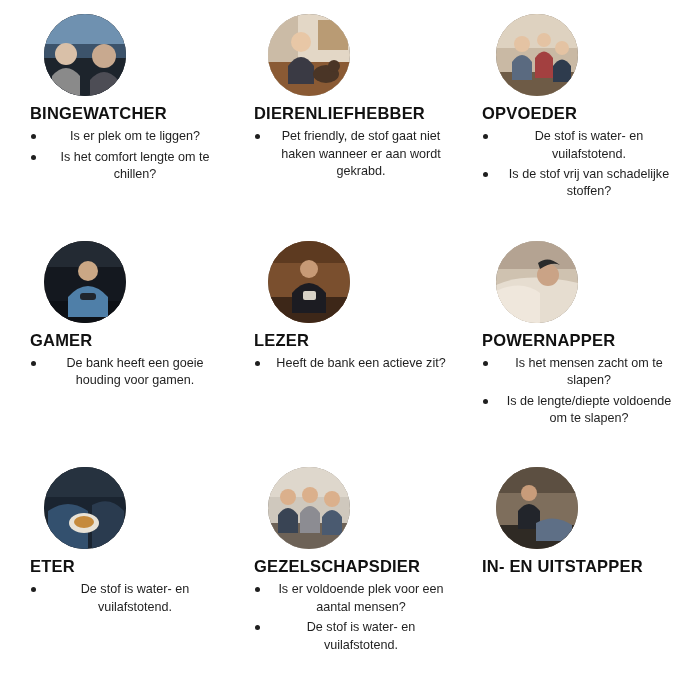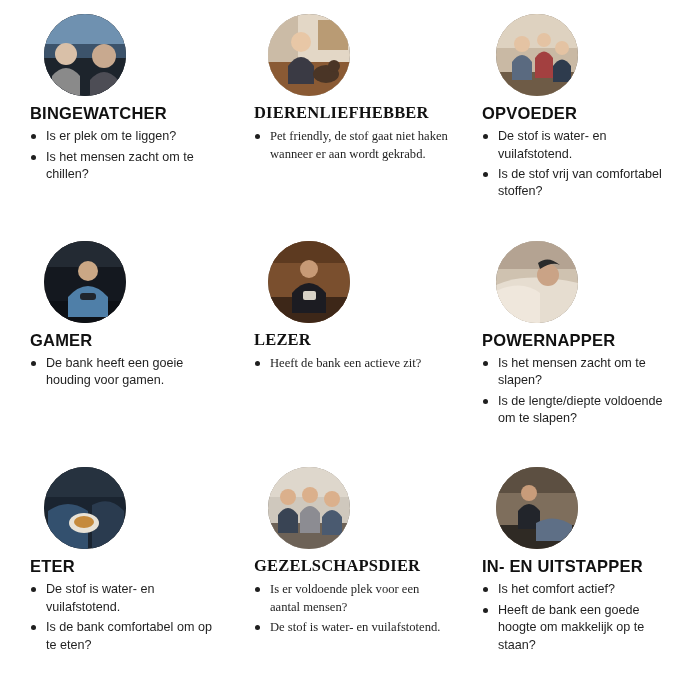--- a/index.html
+++ b/index.html
@@ -23,21 +23,21 @@
     box-sizing: border-box;
     padding: 14px 6px 6px 6px;
   }
   .card {
     box-sizing: border-box;
     padding: 0 10px 0 24px;
     display: flex;
     flex-direction: column;
     align-items: flex-start;
   }
-  .card.col2 { padding-left: 20px; font-family: Liberation Serif, serif; }
+  .card.col2 { padding-left: 20px; }
   .card.col3 { padding-left: 20px; }
 
   .photo {
     width: 82px;
     height: 82px;
     border-radius: 50%;
     overflow: hidden;
     margin: 0 0 8px 14px;
     position: relative;
     background: #6b6257;
@@ -59,20 +59,21 @@
     padding: 0;
     width: 100%;
   }
   ul.bullets li {
     position: relative;
     padding-left: 16px;
     margin-bottom: 3px;
     font-size: 12.6px;
     line-height: 1.38;
     color: #1f1f1f;
+    text-align: center;
   }
   ul.bullets li::before {
     content: "";
     position: absolute;
     left: 1px;
     top: 6px;
     width: 5px;
     height: 5px;
     border-radius: 50%;
     background: #1f1f1f;
@@ -92,21 +93,21 @@
         <rect x="0" y="44" width="82" height="38" fill="#1d242c"></rect>
         <circle cx="22" cy="40" r="11" fill="#d9c0a8"></circle>
         <path d="M8 62 Q22 46 36 62 L36 82 L8 82 Z" fill="#8a8a8a"></path>
         <circle cx="60" cy="42" r="12" fill="#c8a98f"></circle>
         <path d="M46 66 Q60 50 74 66 L74 82 L46 82 Z" fill="#4d4d55"></path>
       </svg>
     </div>
     <div class="title">BINGEWATCHER</div>
     <ul class="bullets">
       <li>Is er plek om te liggen?</li>
-      <li>Is het mensen zacht om te chillen?</li>
+      <li>Is het comfort lengte om te chillen?</li>
     </ul>
   </div>
 
   <div class="card col2">
     <div class="photo">
       <svg viewBox="0 0 82 82" preserveAspectRatio="xMidYMid slice" aria-hidden="true">
         <rect x="0" y="0" width="82" height="82" fill="#e3d7c6"></rect>
         <rect x="0" y="0" width="30" height="82" fill="#cbbba6"></rect>
         <rect x="50" y="6" width="30" height="30" fill="#b99b74"></rect>
         <rect x="0" y="48" width="82" height="34" fill="#8a5a34"></rect>
@@ -132,21 +133,21 @@
         <path d="M16 48 Q26 34 36 48 L36 66 L16 66 Z" fill="#5a6a80"></path>
         <circle cx="48" cy="26" r="7" fill="#e4c3a3"></circle>
         <path d="M39 44 Q48 31 57 44 L57 64 L39 64 Z" fill="#a34040"></path>
         <circle cx="66" cy="34" r="7" fill="#e4c3a3"></circle>
         <path d="M57 52 Q66 39 75 52 L75 68 L57 68 Z" fill="#2e3b4d"></path>
       </svg>
     </div>
     <div class="title">OPVOEDER</div>
     <ul class="bullets">
       <li>De stof is water- en vuilafstotend.</li>
-      <li>Is de stof vrij van comfortabel stoffen?</li>
+      <li>Is de stof vrij van schadelijke stoffen?</li>
     </ul>
   </div>
 
   <div class="card col1">
     <div class="photo">
       <svg viewBox="0 0 82 82" preserveAspectRatio="xMidYMid slice" aria-hidden="true">
         <rect x="0" y="0" width="82" height="82" fill="#14181f"></rect>
         <rect x="0" y="0" width="82" height="26" fill="#232a33"></rect>
         <rect x="0" y="60" width="82" height="22" fill="#0d1015"></rect>
         <circle cx="44" cy="30" r="10" fill="#caa785"></circle>
@@ -202,21 +203,20 @@
         <rect x="0" y="0" width="82" height="30" fill="#26323f"></rect>
         <path d="M4 44 Q24 30 44 44 L44 82 L4 82 Z" fill="#33506e"></path>
         <path d="M48 38 Q66 28 80 44 L80 82 L48 82 Z" fill="#2a3b4f"></path>
         <ellipse cx="40" cy="56" rx="15" ry="10" fill="#e8e2d6"></ellipse>
         <ellipse cx="40" cy="55" rx="10" ry="6" fill="#c58a3c"></ellipse>
       </svg>
     </div>
     <div class="title">ETER</div>
     <ul class="bullets">
       <li>De stof is water- en vuilafstotend.</li>
-      <li>Is de bank comfortabel om op te eten?</li>
     </ul>
   </div>
 
   <div class="card col2">
     <div class="photo">
       <svg viewBox="0 0 82 82" preserveAspectRatio="xMidYMid slice" aria-hidden="true">
         <rect x="0" y="0" width="82" height="82" fill="#cfc8bd"></rect>
         <rect x="0" y="0" width="82" height="30" fill="#ded7cc"></rect>
         <rect x="0" y="56" width="82" height="26" fill="#6d6257"></rect>
         <circle cx="20" cy="30" r="8" fill="#dbb08c"></circle>
@@ -239,19 +239,15 @@
       <svg viewBox="0 0 82 82" preserveAspectRatio="xMidYMid slice" aria-hidden="true">
         <rect x="0" y="0" width="82" height="82" fill="#7e6e5c"></rect>
         <rect x="0" y="0" width="82" height="26" fill="#5c4f41"></rect>
         <rect x="0" y="58" width="82" height="24" fill="#2f2a24"></rect>
         <circle cx="33" cy="26" r="8" fill="#c89c7a"></circle>
         <path d="M22 44 Q33 30 44 44 L44 62 L22 62 Z" fill="#22252b"></path>
         <path d="M40 56 Q58 46 76 58 L76 74 L40 74 Z" fill="#5e6f86"></path>
       </svg>
     </div>
     <div class="title">IN- EN UITSTAPPER</div>
-    <ul class="bullets">
-      <li>Is het comfort actief?</li>
-      <li>Heeft de bank een goede hoogte om makkelijk op te staan?</li>
-    </ul>
   </div>
 
 </div>
 
 </body></html>

